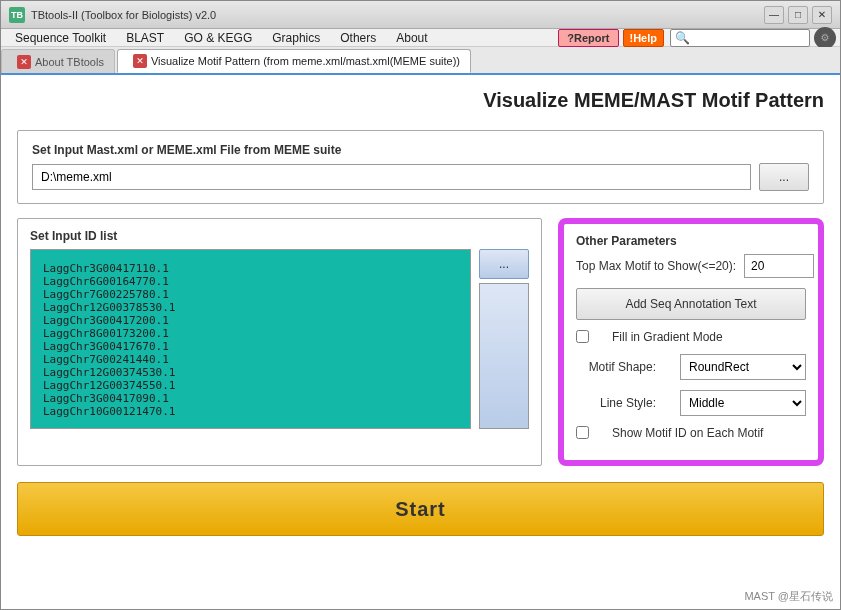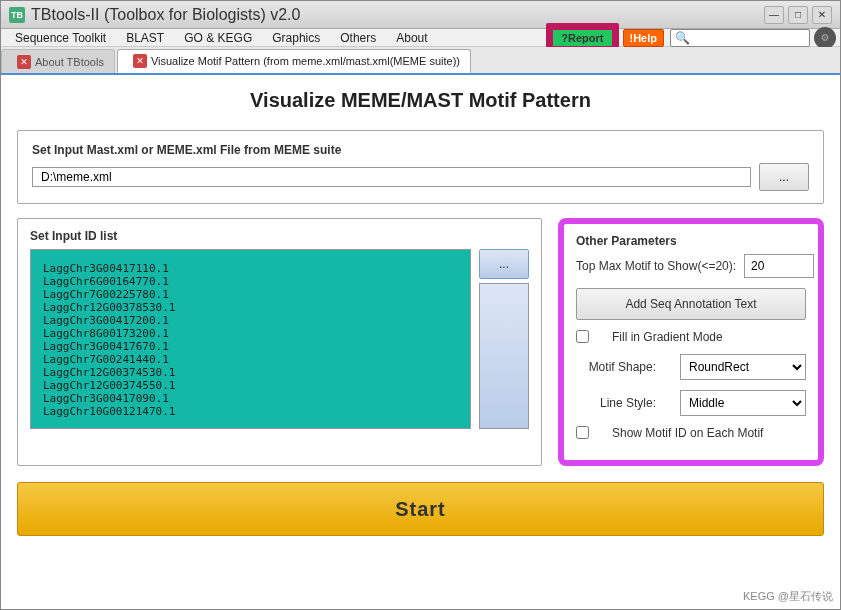--- a/index.html
+++ b/index.html
@@ -30,21 +30,21 @@
       margin-right: 6px;
       display: flex;
       align-items: center;
       justify-content: center;
       color: white;
       font-size: 9px;
       font-weight: bold;
     }
     .title-bar-text {
       flex: 1;
-      font-size: 16px;
+      font-size: 11px;
       color: #333;
     }
     .title-bar-controls {
       display: flex;
       gap: 4px;
     }
     .title-btn {
       width: 20px;
       height: 18px;
       background: #ddd;
@@ -71,22 +71,22 @@
     .menu-item {
       padding: 3px 10px;
       cursor: pointer;
       font-size: 12px;
       color: #222;
       white-space: nowrap;
       border-radius: 3px;
     }
     .menu-spacer { flex: 1; }
     .menu-report {
-      background: #22c55e;
-      border: 7px solid #be185d;
+      background: #fca5a5;
+      border: 1px solid #be185d;
       padding: 2px 8px;
       cursor: pointer;
       font-size: 11px;
       font-weight: bold;
       color: #333;
       border-radius: 2px;
       text-align: right;
     }
     .menu-help {
       background: #ff6600;
@@ -172,21 +172,21 @@
       color: white;
       font-size: 9px;
       display: flex;
       align-items: center;
       justify-content: center;
       border-radius: 2px;
       cursor: pointer;
     }
 
     .page-title {
-      text-align: center;
+      text-align: right;
       font-size: 20px;
       font-weight: bold;
       color: #222;
       margin-bottom: 18px;
     }
 
     
     .section-label {
       font-size: 12px;
       font-weight: bold;
@@ -201,21 +201,21 @@
       margin-bottom: 14px;
       border-radius: 2px;
     }
     .file-row {
       display: flex;
       align-items: center;
       gap: 8px;
     }
     .file-text-input {
       flex: 1;
-      height: 20px;
+      height: 26px;
       border: 1px solid #999;
       padding: 4px 8px;
       font-size: 12px;
       outline: none;
     }
     .browse-btn {
       width: 50px;
       height: 28px;
       background: linear-gradient(to bottom, #f5f5f5, #e0e0e0);
       border: 1px solid #999;
@@ -521,13 +521,13 @@
       </div>
     </div>
 
     <div class="start-btn-wrapper">
       <button class="start-btn">Start</button>
     </div>
 
   </div>
 </div>
 
-<div class="watermark">KEGG @星石传说</div>
+<div class="watermark">MAST @星石传说</div>
 
 </body></html>

